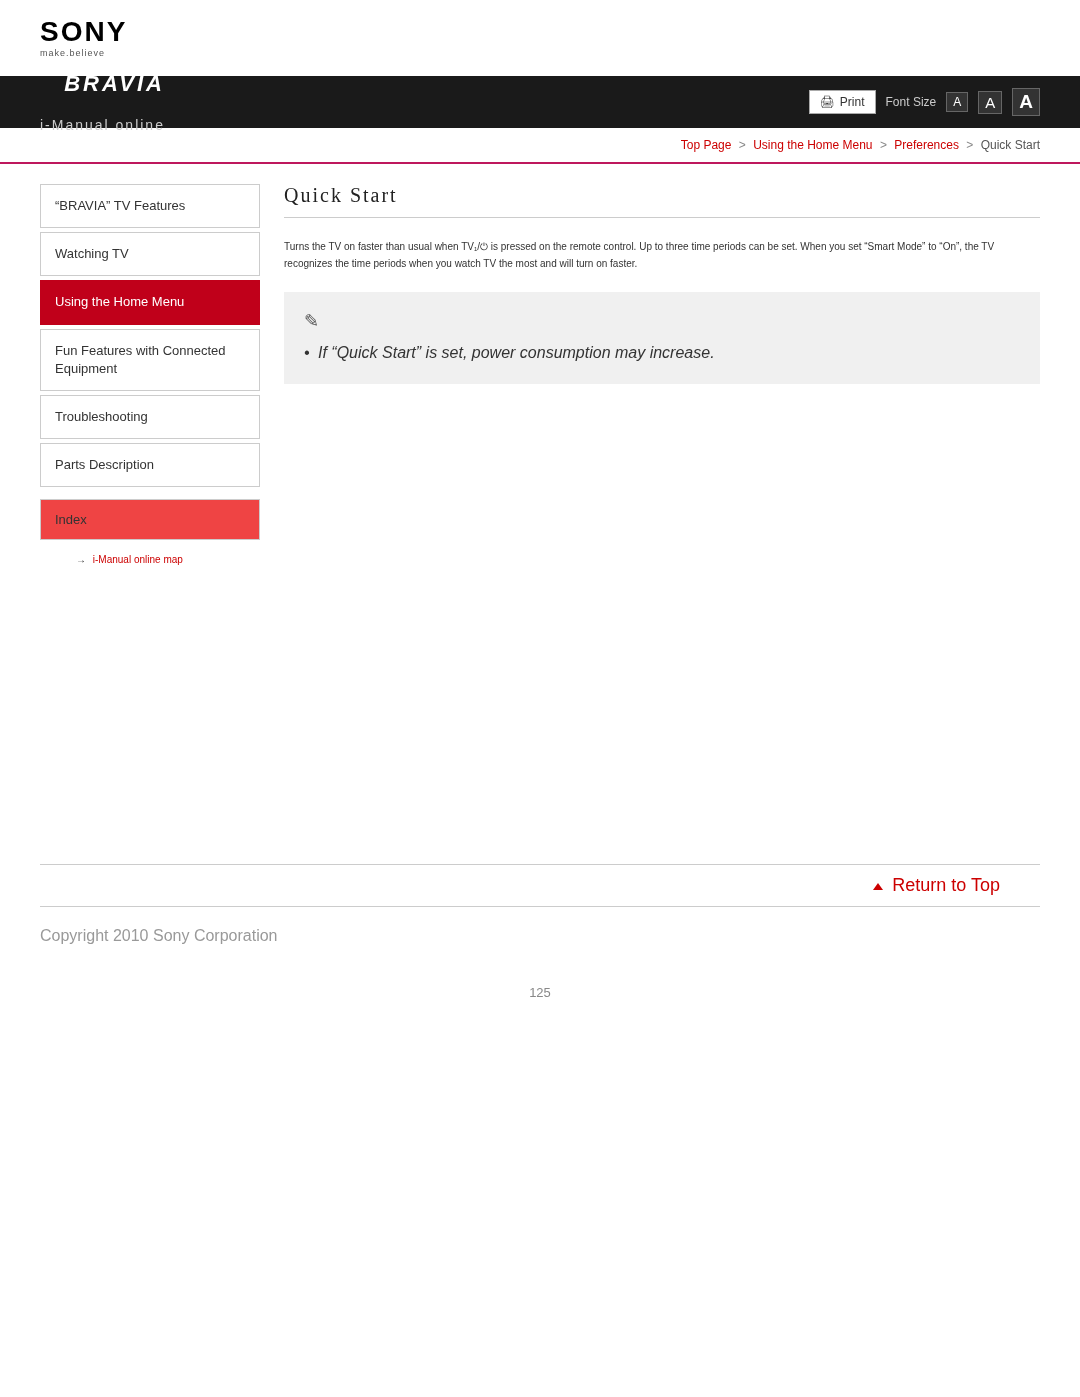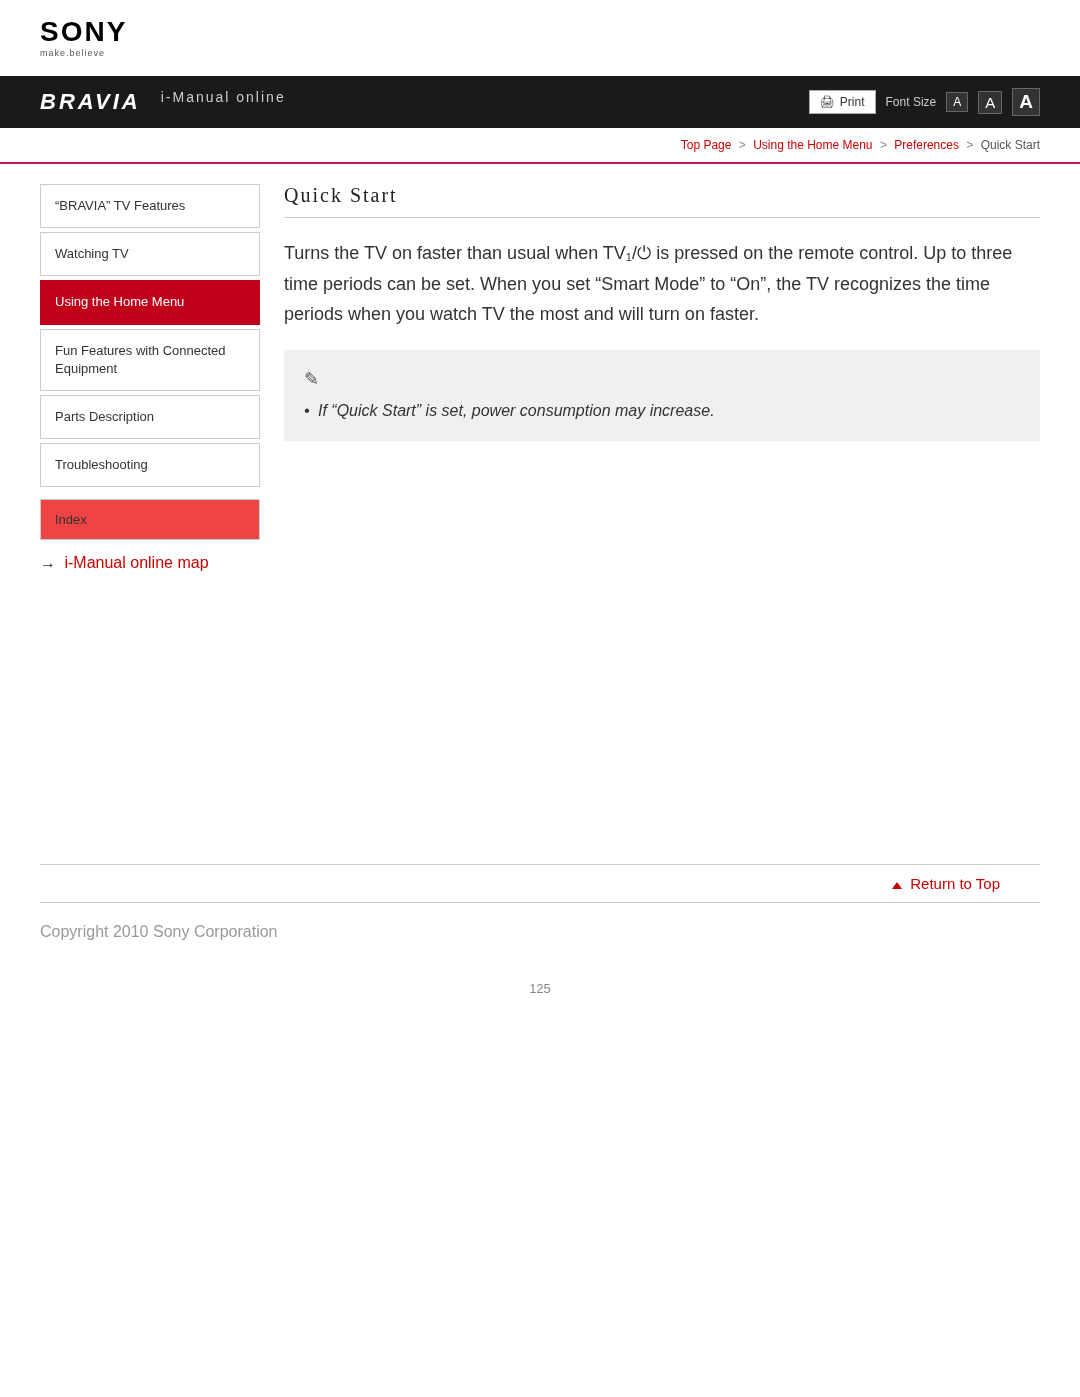--- a/index.html
+++ b/index.html
@@ -37,22 +37,23 @@
       background: #1a1a1a;
       display: flex;
       align-items: center;
       justify-content: space-between;
       padding: 0 40px;
       height: 52px;
       margin-top: 8px;
     }
     .bravia-title {
       display: flex;
-      align-items: flex-start;
+      align-items: flex-end;
       gap: 20px;
+      flex-direction: column;
     }
     .bravia-logo {
       font-size: 22px;
       font-weight: 900;
       font-style: italic;
       color: #fff;
       letter-spacing: 3px;
       font-family: Arial Black, sans-serif;
     }
     .i-manual-text {
@@ -137,21 +138,22 @@
       border: 1px solid #ccc;
       padding: 12px 14px;
       margin-top: 12px;
       font-size: 13px;
       cursor: pointer;
       color: #333;
       background: #ef4444;
     }
     .sidebar-map-link {
       margin-top: 14px;
-      font-size: 16px;
+      font-size: 10px;
+      margin-left: 36px;
     }
     .sidebar-map-link a {
       color: #c00;
       text-decoration: none;
     }
     .arrow-icon { margin-right: 4px; }
 
     
     .content-area {
       flex: 1;
@@ -161,21 +163,21 @@
       font-size: 20px;
       font-weight: normal;
       letter-spacing: 2px;
       color: #222;
       padding-bottom: 10px;
       border-bottom: 1px solid #ccc;
       margin-bottom: 20px;
       font-family: Georgia, serif;
     }
     .content-text {
-      font-size: 18px;
+      font-size: 10px;
       line-height: 1.7;
       color: #333;
       margin-bottom: 20px;
     }
     .note-box {
       background: #f0f0f0;
       border: none;
       padding: 18px 20px;
       margin-top: 10px;
       margin-bottom: 20px;
@@ -208,21 +210,21 @@
     
     .return-top-bar {
       text-align: right;
       padding: 10px 40px;
       border-top: 1px solid #ccc;
       margin: 0 40px;
     }
     .return-top-bar a {
       color: #c00;
       text-decoration: none;
-      font-size: 15px;
+      font-size: 18px;
     }
     .triangle-up {
       display: inline-block;
       width: 0;
       height: 0;
       border-left: 5px solid transparent;
       border-right: 5px solid transparent;
       border-bottom: 7px solid #c00;
       margin-right: 4px;
       vertical-align: middle;
@@ -294,24 +296,24 @@
     <div class="sidebar-item">
       <span>Watching TV</span>
     </div>
     <div class="sidebar-item active">
       <span>Using the Home Menu</span>
     </div>
     <div class="sidebar-item">
       <span>Fun Features with Connected Equipment</span>
     </div>
     <div class="sidebar-item">
+      <span>Troubleshooting</span>
+    </div>
+    <div class="sidebar-item">
       <span>Parts Description</span>
-    </div>
-    <div class="sidebar-item">
-      <span>Troubleshooting</span>
     </div>
 
     <div class="sidebar-index">
       <span>Index</span>
     </div>
 
     <div class="sidebar-map-link">
       <span class="arrow-icon">→</span>
       <a href="#">i-Manual online map</a>
     </div>

